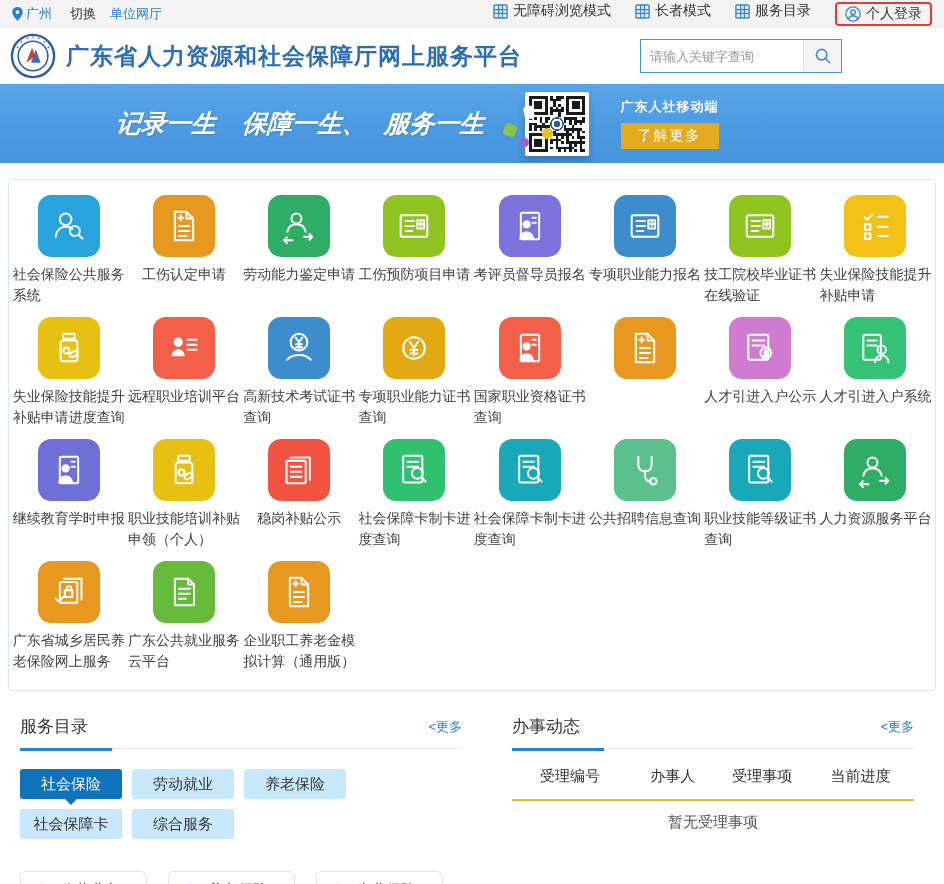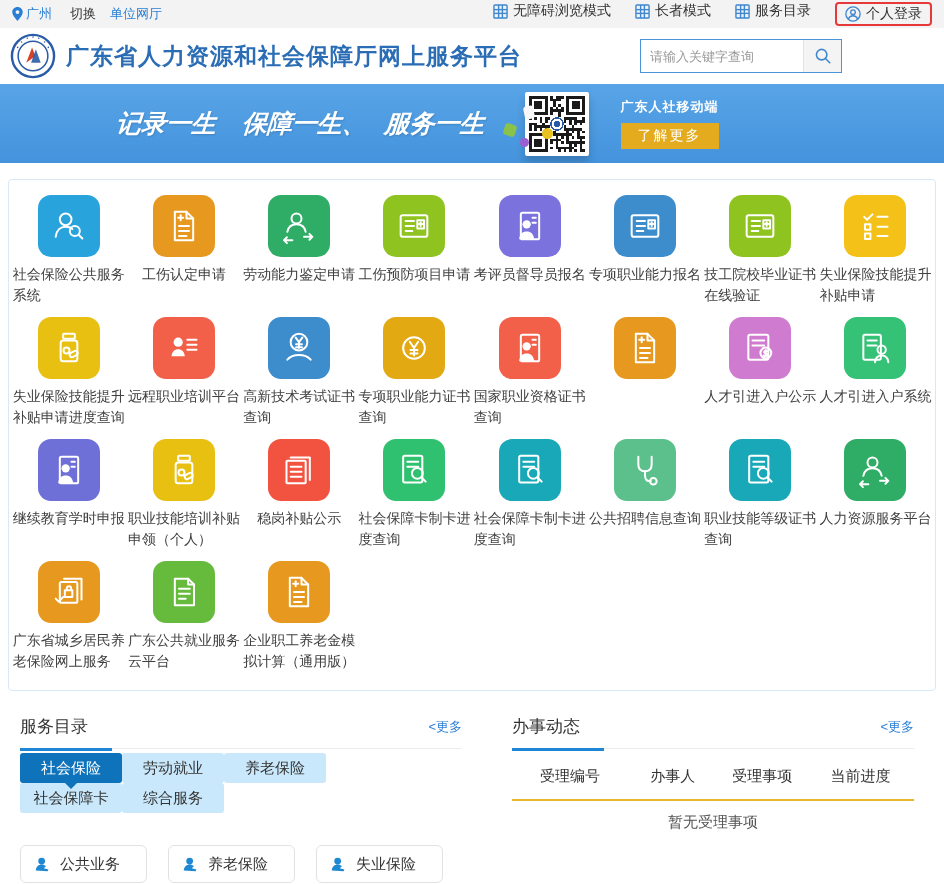--- a/index.html
+++ b/index.html
@@ -46,21 +46,21 @@
 
   
   .bottom { display:flex; padding:24px 20px 0; gap:50px; }
   .panel-left { width:442px; flex:none; }
   .panel-right { flex:1; margin-right:10px; }
   .panel-head { position:relative; border-bottom:1px solid #ececec; padding-bottom:10px; display:flex; align-items:center; }
   .panel-title { font-size:17px; color:#333; position:relative; }
   .panel-title::after { content:""; position:absolute; left:0; bottom:-13px; width:92px; height:3px; background:#1f86d6; }
   .more-link { margin-left:auto; font-size:13px; color:#2b7fd6; cursor:pointer; }
 
-  .tabs { margin-top:4px; display:flex; flex-wrap:wrap; width:350px; }
+  .tabs { margin-top:20px; display:flex; flex-wrap:wrap; gap:10px; width:350px; }
   .tab { width:102px; height:30px; background:#c9e8fb; color:#333; font-size:15px; display:flex; align-items:center; justify-content:center; border-radius:3px; cursor:pointer; position:relative; }
   .tab.active { background:#0e73bb; color:#fff; z-index:2; }
   .tab.active::after { content:""; position:absolute; top:100%; left:50%; transform:translateX(-50%); border:7px solid transparent; border-top-color:#0e73bb; margin-top:-1px; }
 
   .svc-buttons { margin-top:32px; display:flex; flex-wrap:wrap; gap:23px 21px; }
   .svc-btn { width:127px; height:38px; border:1px solid #e2e2e2; border-radius:6px; background:#fff; display:flex; align-items:center; padding-left:13px; gap:9px; font-size:15px; color:#333; cursor:pointer; }
   .svc-btn svg { flex:none; display:block; }
 
   .cols { margin-top:18px; display:grid; grid-template-columns:1.3fr 1fr 1fr 1.2fr; font-size:15px; color:#333; text-align:center; padding-bottom:13px; border-bottom:2px solid #e7b62a; }
   .empty-row { font-size:15px; color:#555; text-align:center; margin-top:12px; }

